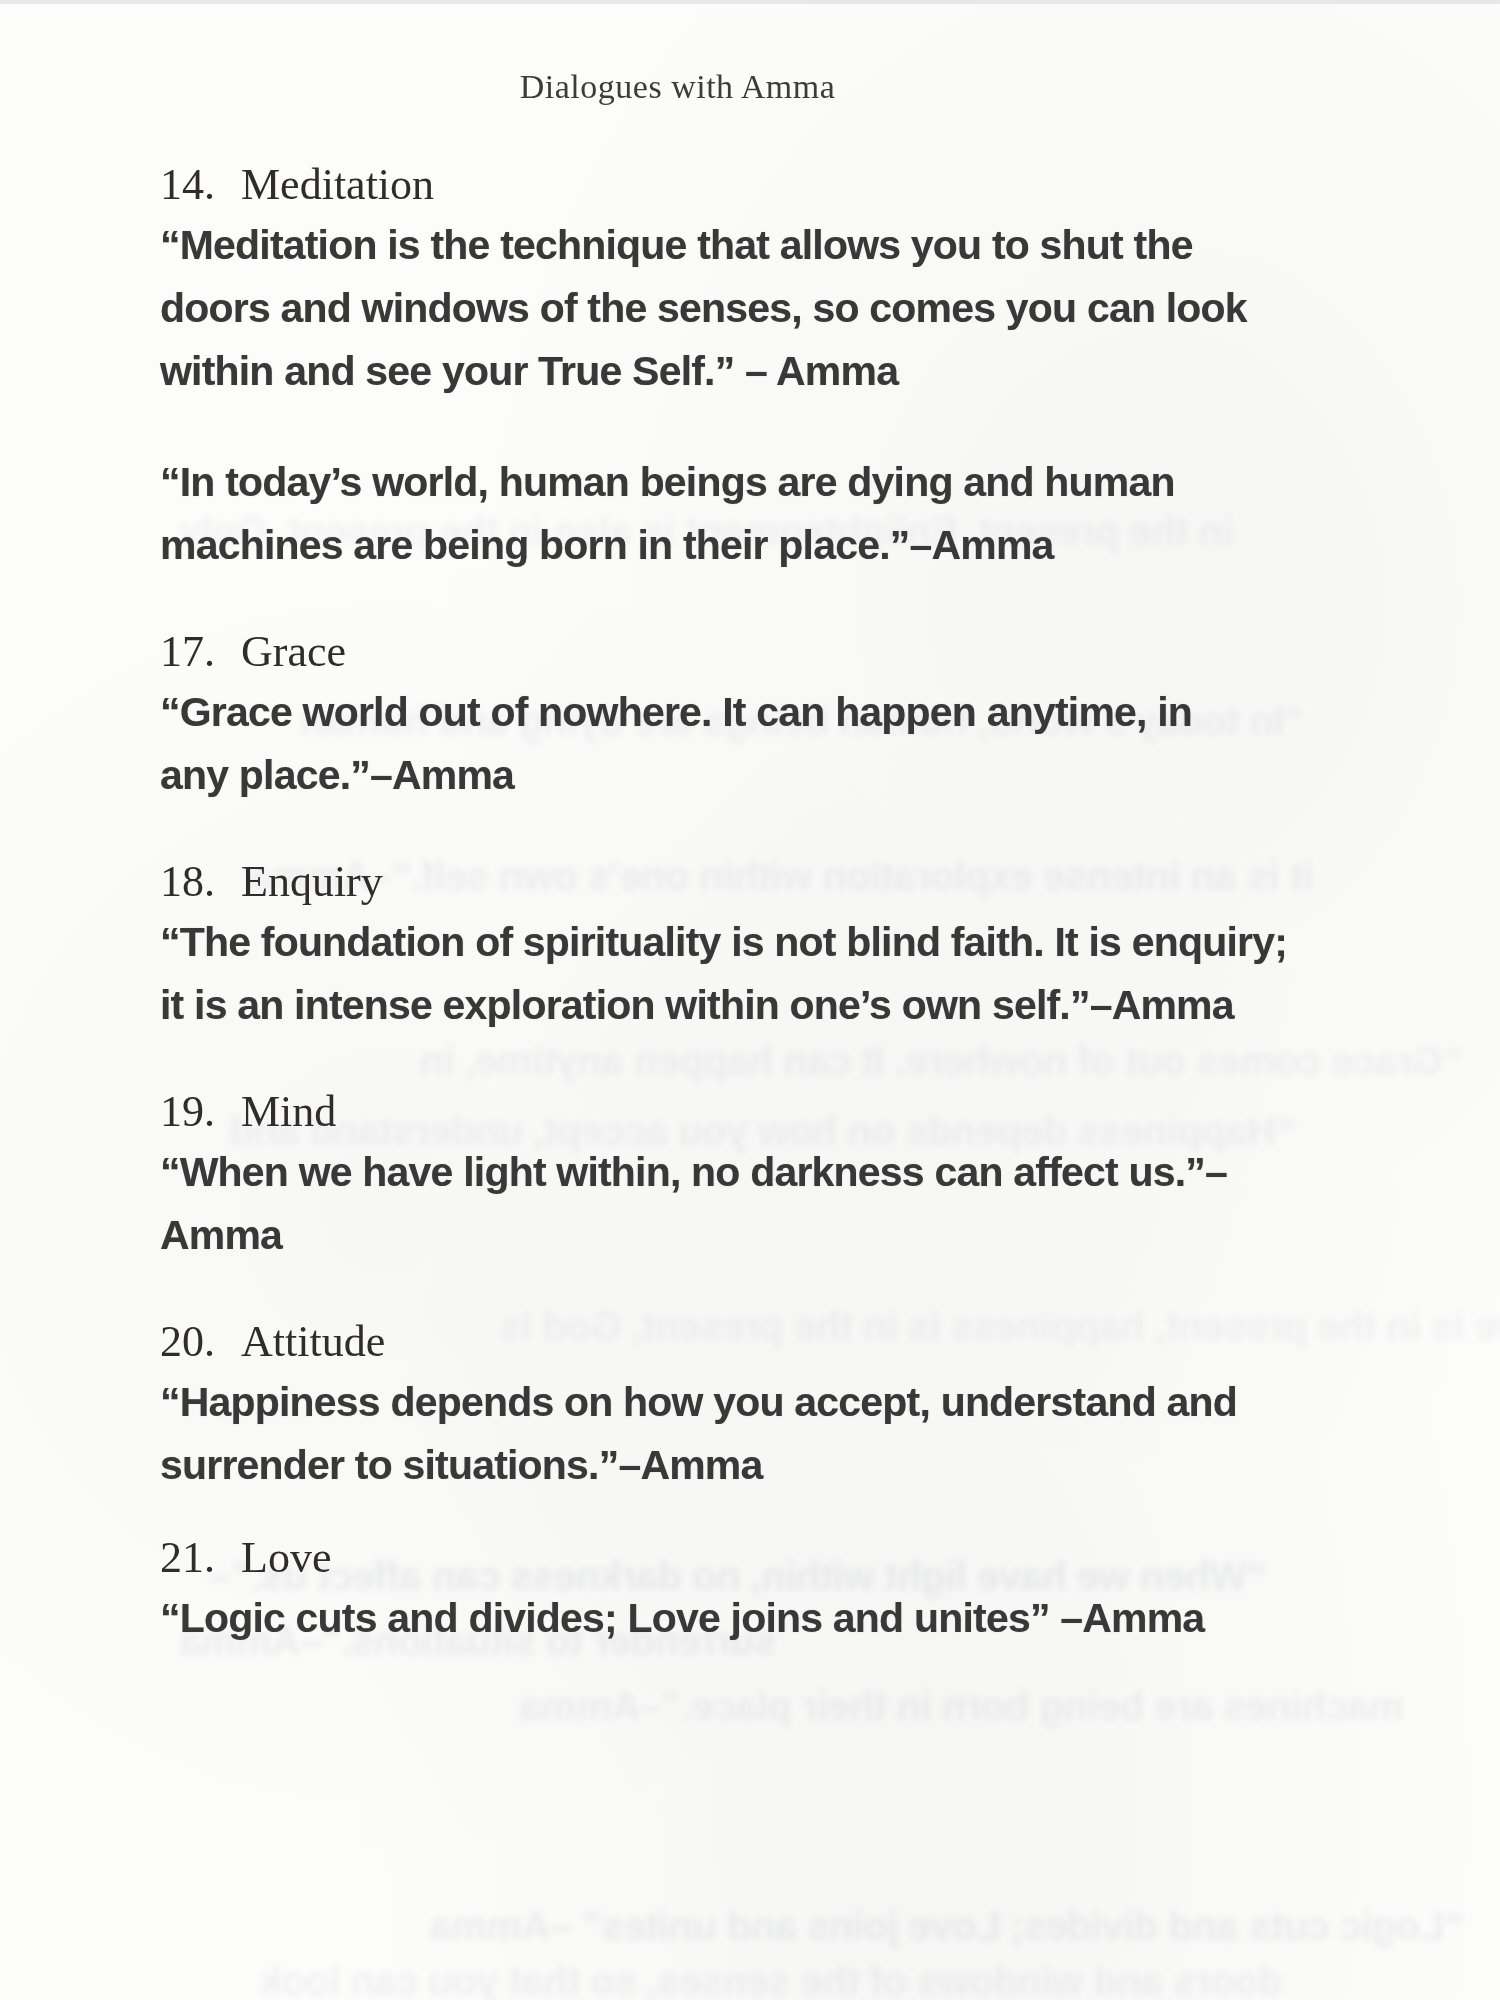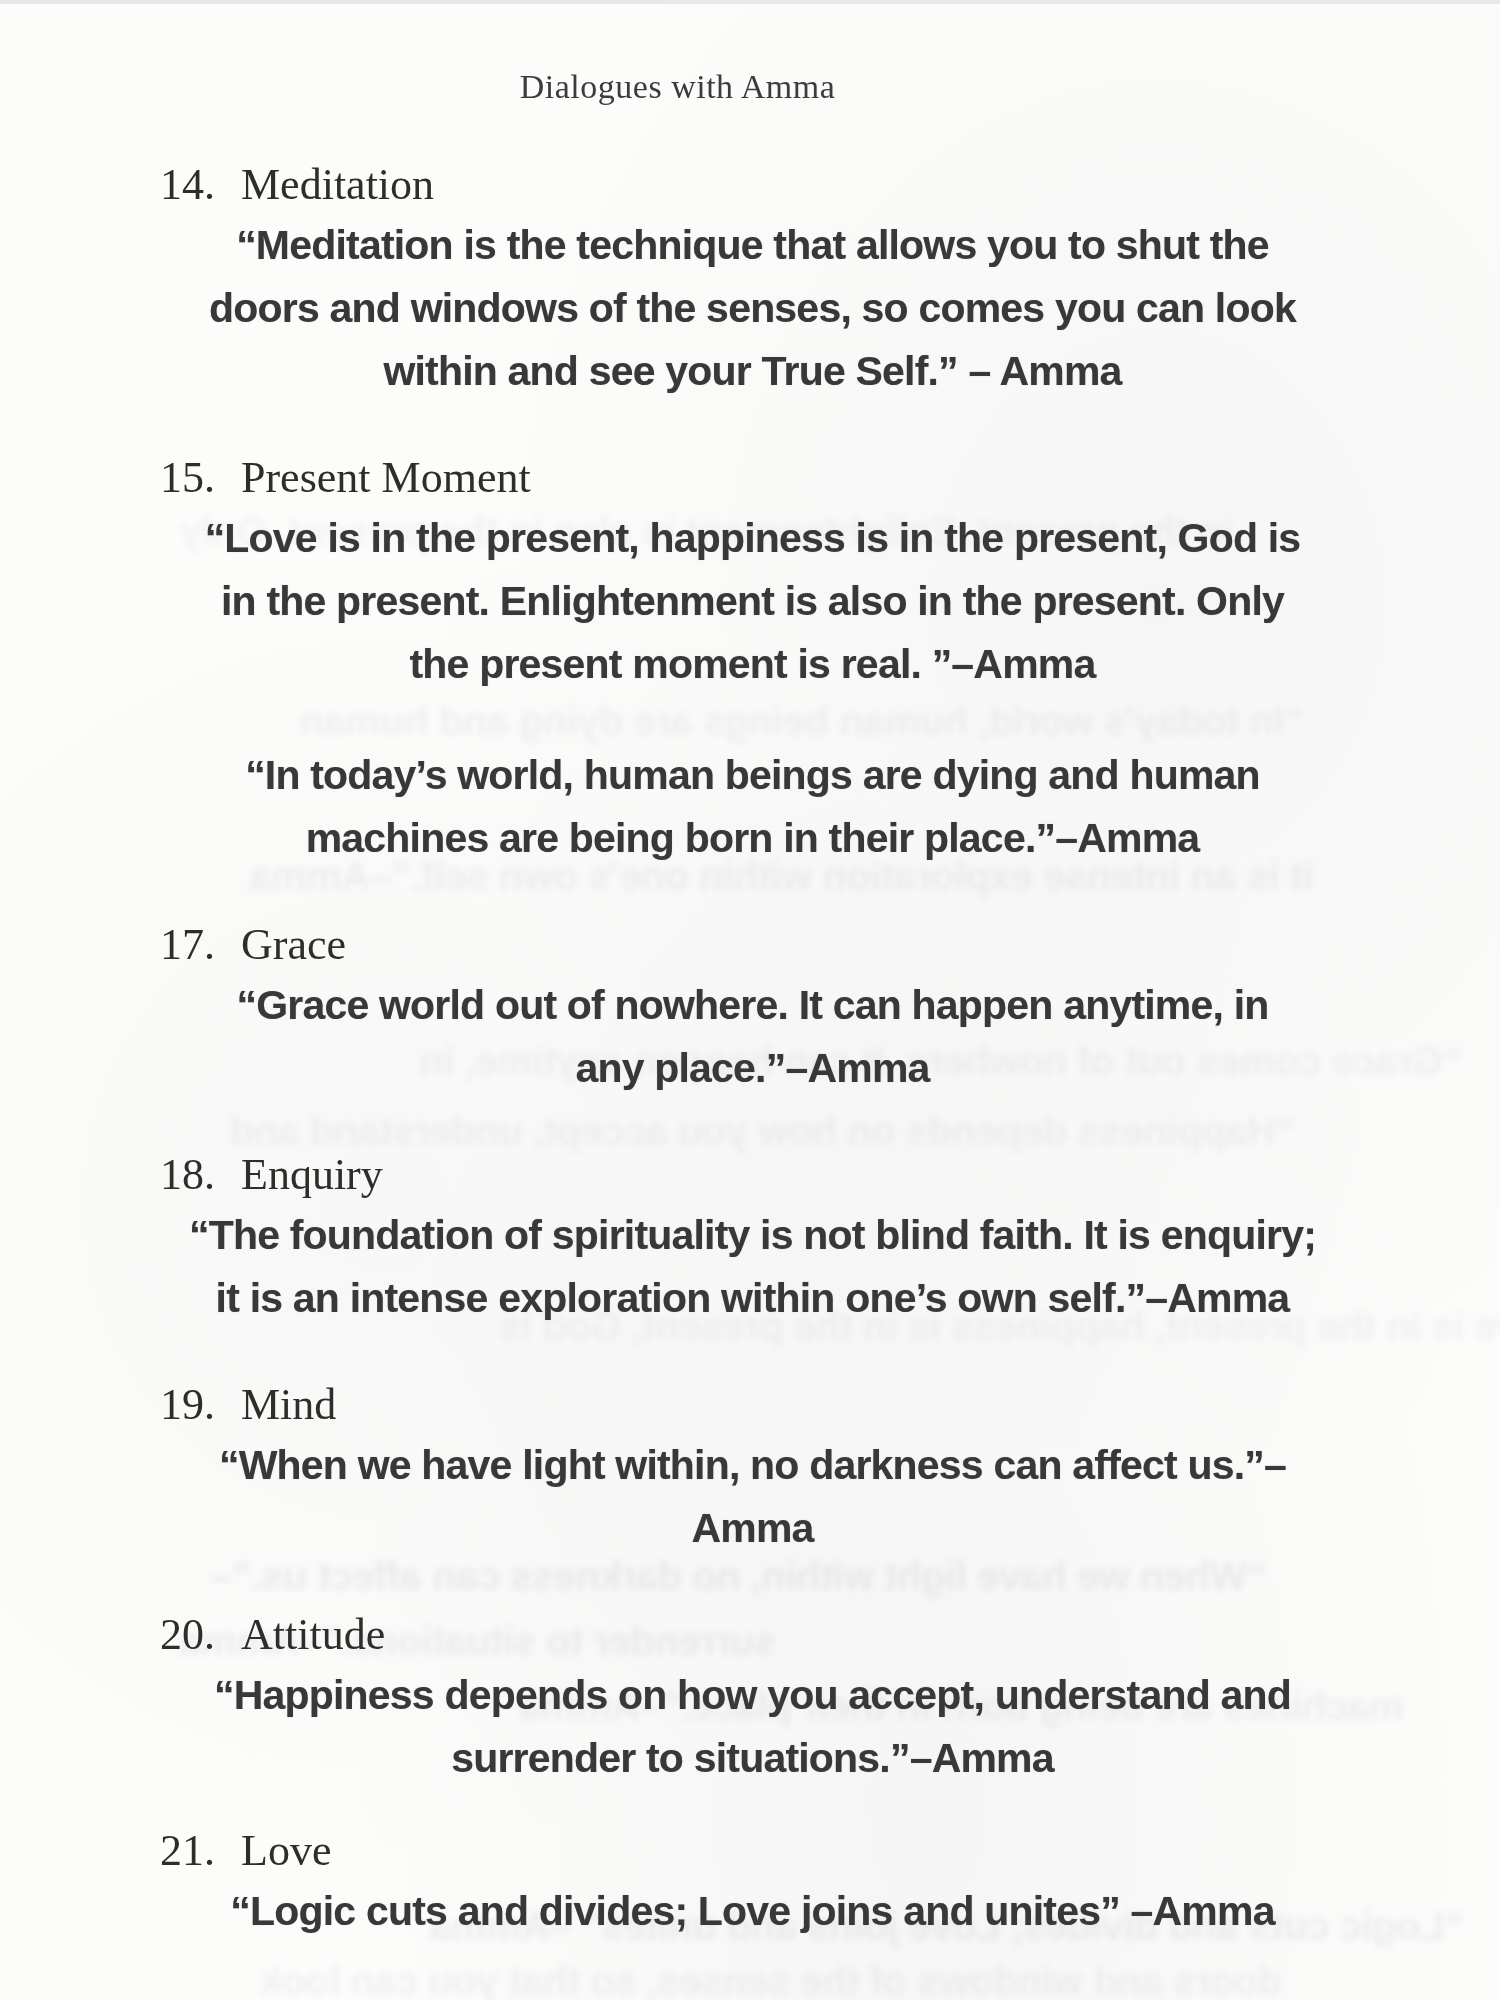--- a/index.html
+++ b/index.html
@@ -48,21 +48,20 @@
   .qline {
     font-family: "Liberation Sans", sans-serif;
     font-weight: bold;
     font-size: 41px;
     line-height: 63px;
     color: #383838;
     letter-spacing: -0.8px;
     white-space: nowrap;
     filter: blur(0.35px);
     text-shadow: 0 0 1px rgba(70,70,70,0.35);
-    text-align: center;
   }
   
   .ghost {
     position: absolute;
     transform: scaleX(-1);
     filter: blur(3px);
     color: #6b7280;
     font-weight: bold;
     font-size: 40px;
     letter-spacing: -0.5px;
@@ -94,28 +93,20 @@
 
     <div class="section">
       <div class="heading">
         <span class="num">14.</span><span>Meditation</span>
       </div>
       <div class="qline">“Meditation is the technique that allows you to shut the</div>
       <div class="qline">doors and windows of the senses, so comes you can look</div>
       <div class="qline">within and see your True Self.” – Amma</div>
     </div>
 
-    <div class="section">
-      <div class="heading">
-        <span class="num">15.</span><span>Present Moment</span>
-      </div>
-      <div class="qline">“Love is in the present, happiness is in the present, God is</div>
-      <div class="qline">in the present. Enlightenment is also in the present. Only</div>
-      <div class="qline">the present moment is real. ”–Amma</div>
-    </div>
 
     <div class="section">
       <div class="qline">“In today’s world, human beings are dying and human</div>
       <div class="qline">machines are being born in their place.”–Amma</div>
     </div>
 
     <div class="section">
       <div class="heading">
         <span class="num">17.</span><span>Grace</span>
       </div>

